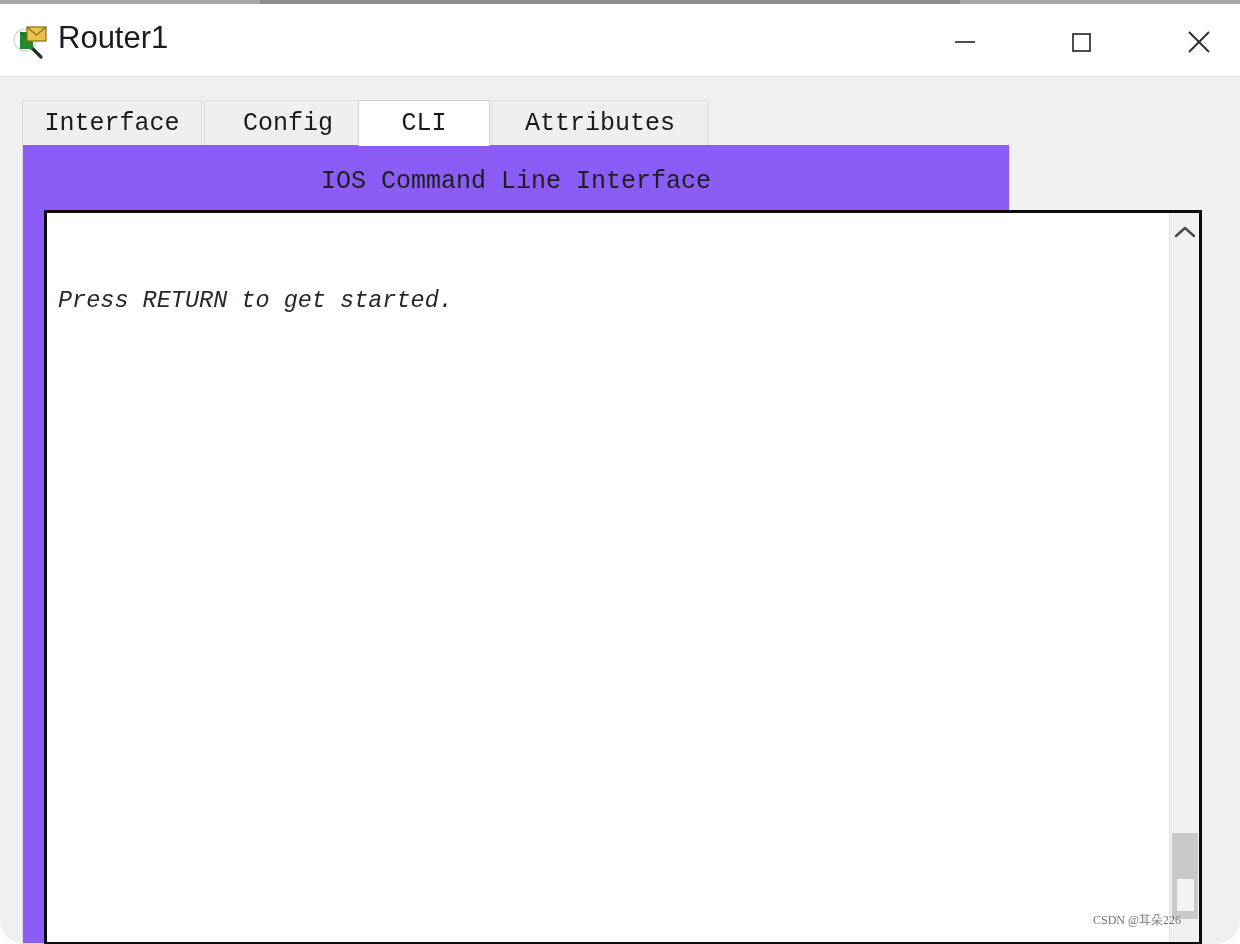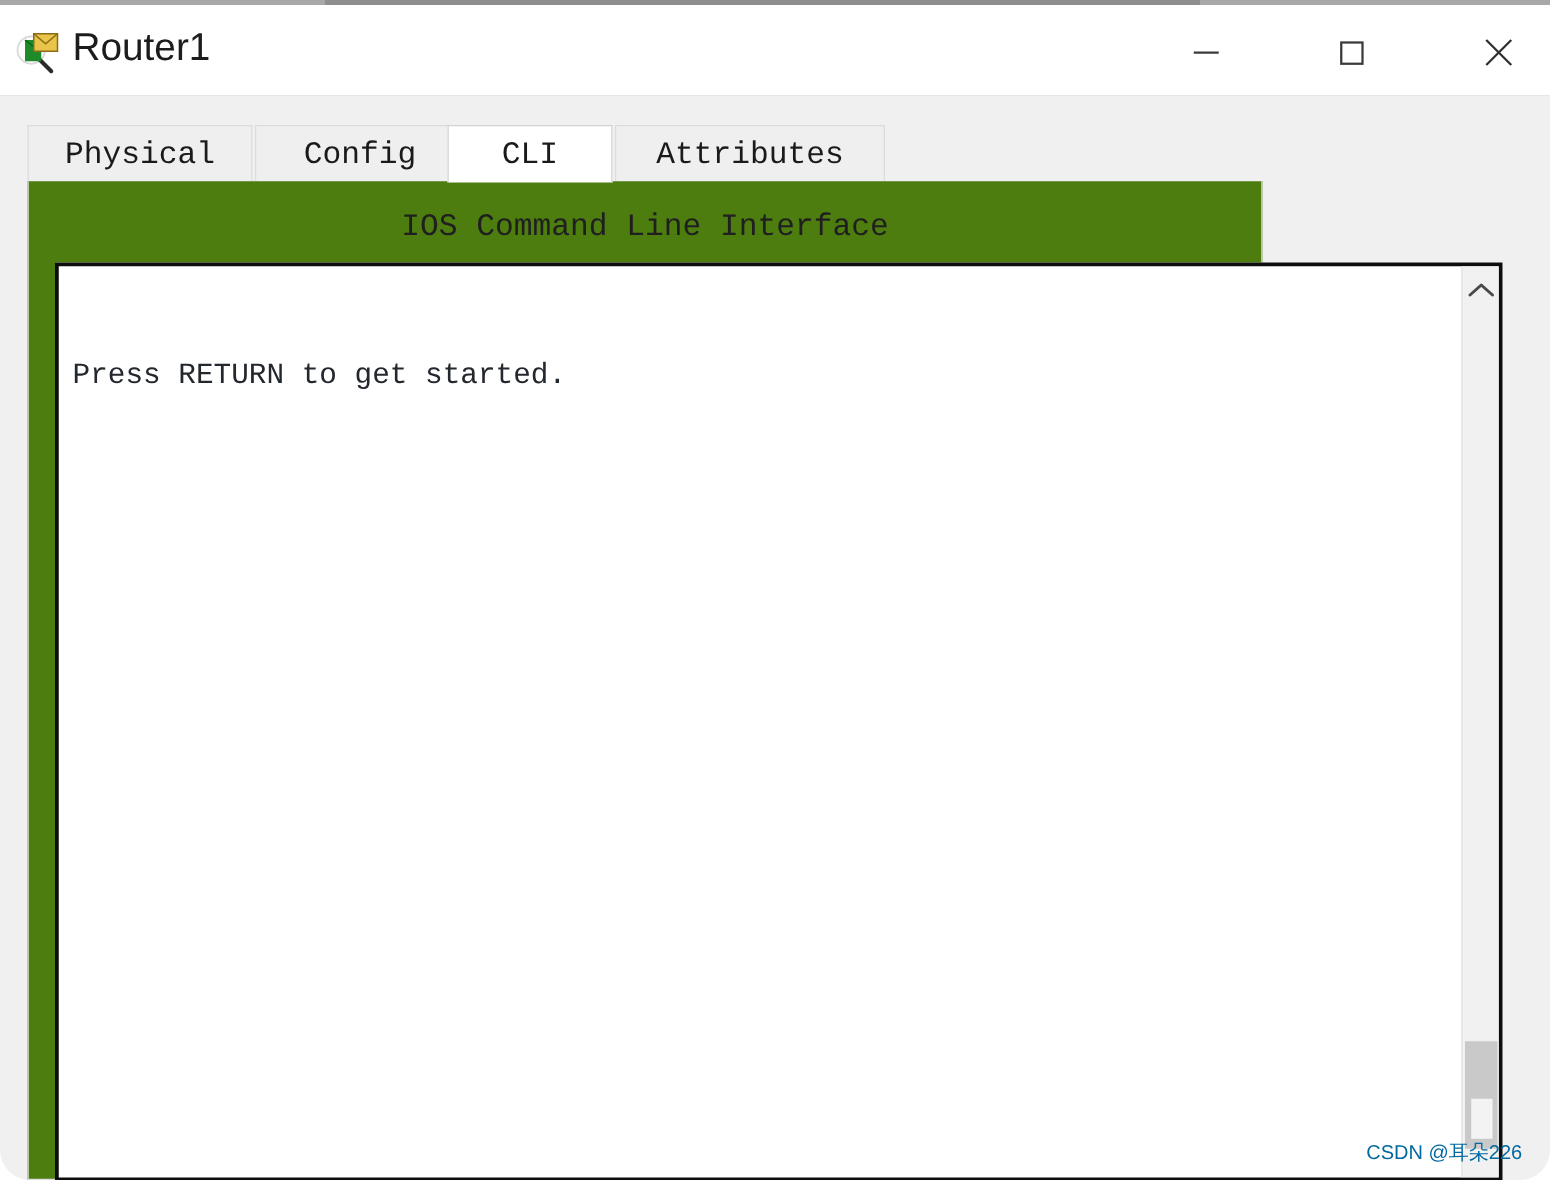--- a/index.html
+++ b/index.html
@@ -111,21 +111,21 @@
   .tab-cli        { left: 336px; width: 132px; text-align: center; }
   .tab-attributes { left: 470px; width: 216px; }
 
   
   .panel {
     position: absolute;
     left: 22px;
     top: 145px;
     width: 988px;
     height: 799px;
-    background: #4d7c0f;
+    background: #8b5cf6;
     border: 1px solid #dcdcdc;
     border-top: none;
     box-sizing: border-box;
   }
   .panel-title {
     position: absolute;
     left: 0; right: 0;
     top: 22px;
     text-align: center;
     font-family: "Liberation Mono", monospace;
@@ -138,20 +138,21 @@
   .terminal {
     position: absolute;
     left: 21px;
     top: 65px;
     width: 1158px;
     height: 735px;
     background: #ffffff;
     border: 3px solid #0d0d0d;
     box-sizing: border-box;
     overflow: hidden;
+    font-style: italic;
   }
   .term-text {
     position: absolute;
     left: 11px;
     top: 8px;
     right: 33px;
     font-family: "Liberation Mono", monospace;
     font-size: 23.5px;
     line-height: 32px;
     color: #23272e;
@@ -193,23 +194,23 @@
     width: 17px;
     height: 32px;
     background: #f3f3f3;
   }
 
   
   .watermark {
     position: absolute;
     left: 1093px;
     top: 912px;
-    font-family: Liberation Sans, sans-serif;
-    font-size: 16px;
-    color: #0369a1;
+    font-family: Liberation Serif, serif;
+    font-size: 12px;
+    color: #737373;
     white-space: nowrap;
     z-index: 50;
     pointer-events: none;
   }
 </style>
 </head>
 <body>
 
 <div class="window">
 
@@ -246,21 +247,21 @@
 
     <button class="winbtn btn-close">
       <svg width="36" height="36" viewBox="0 0 36 36" aria-hidden="true">
         <line x1="8" y1="8" x2="28" y2="28" stroke="#303030" stroke-width="1.9"></line>
         <line x1="28" y1="8" x2="8" y2="28" stroke="#303030" stroke-width="1.9"></line>
       </svg>
     </button>
   </div>
 
   <div class="tabstrip">
-    <div class="tab tab-physical">Physical</div>
+    <div class="tab tab-physical">Interface</div>
     <div class="tab tab-config">Config</div>
     <div class="tab tab-cli active">CLI</div>
     <div class="tab tab-attributes">Attributes</div>
   </div>
 
   <div class="panel">
 
     <div class="panel-title">IOS Command Line Interface</div>
 
     <div class="terminal">

